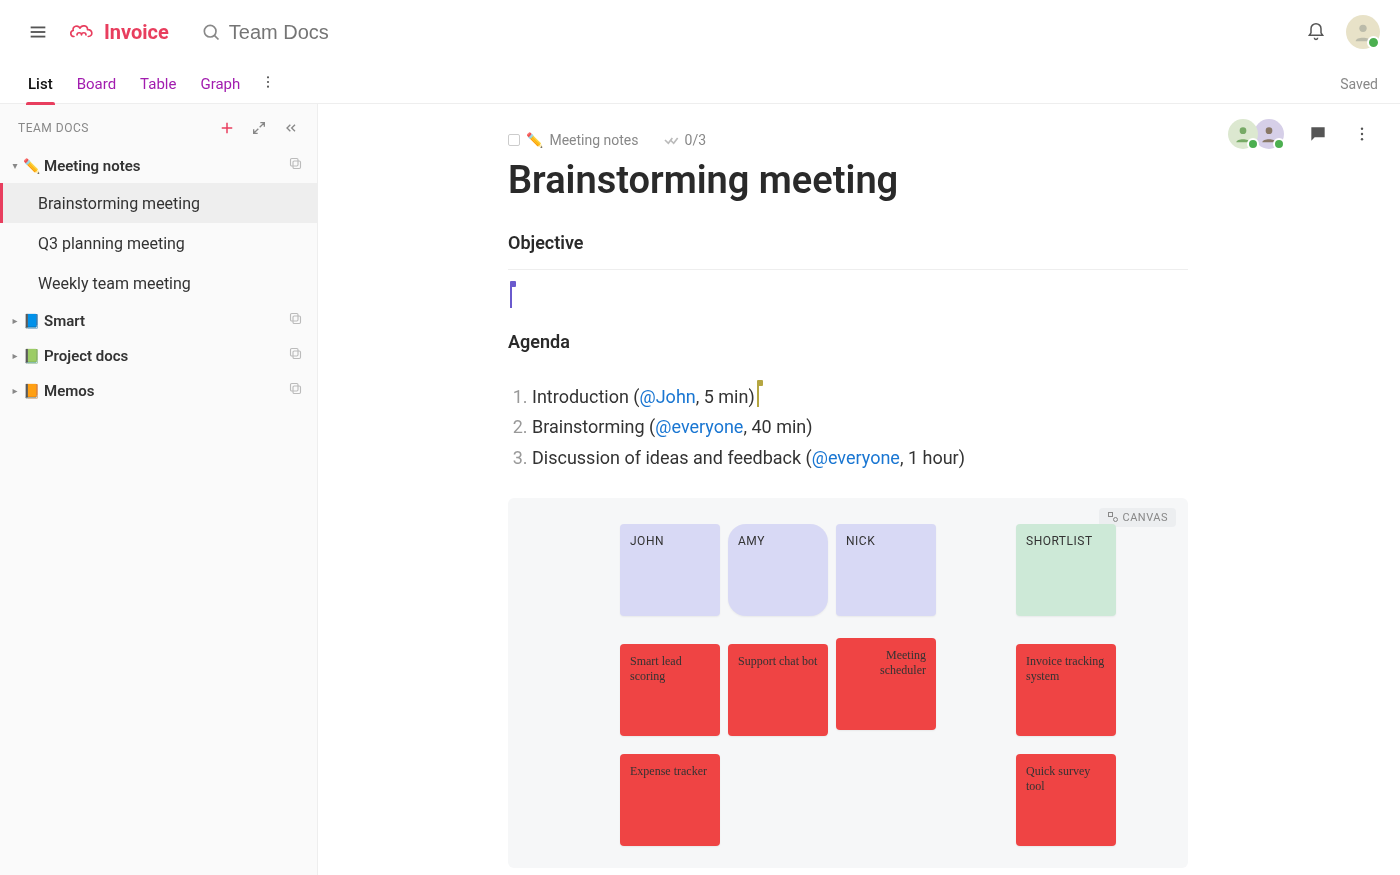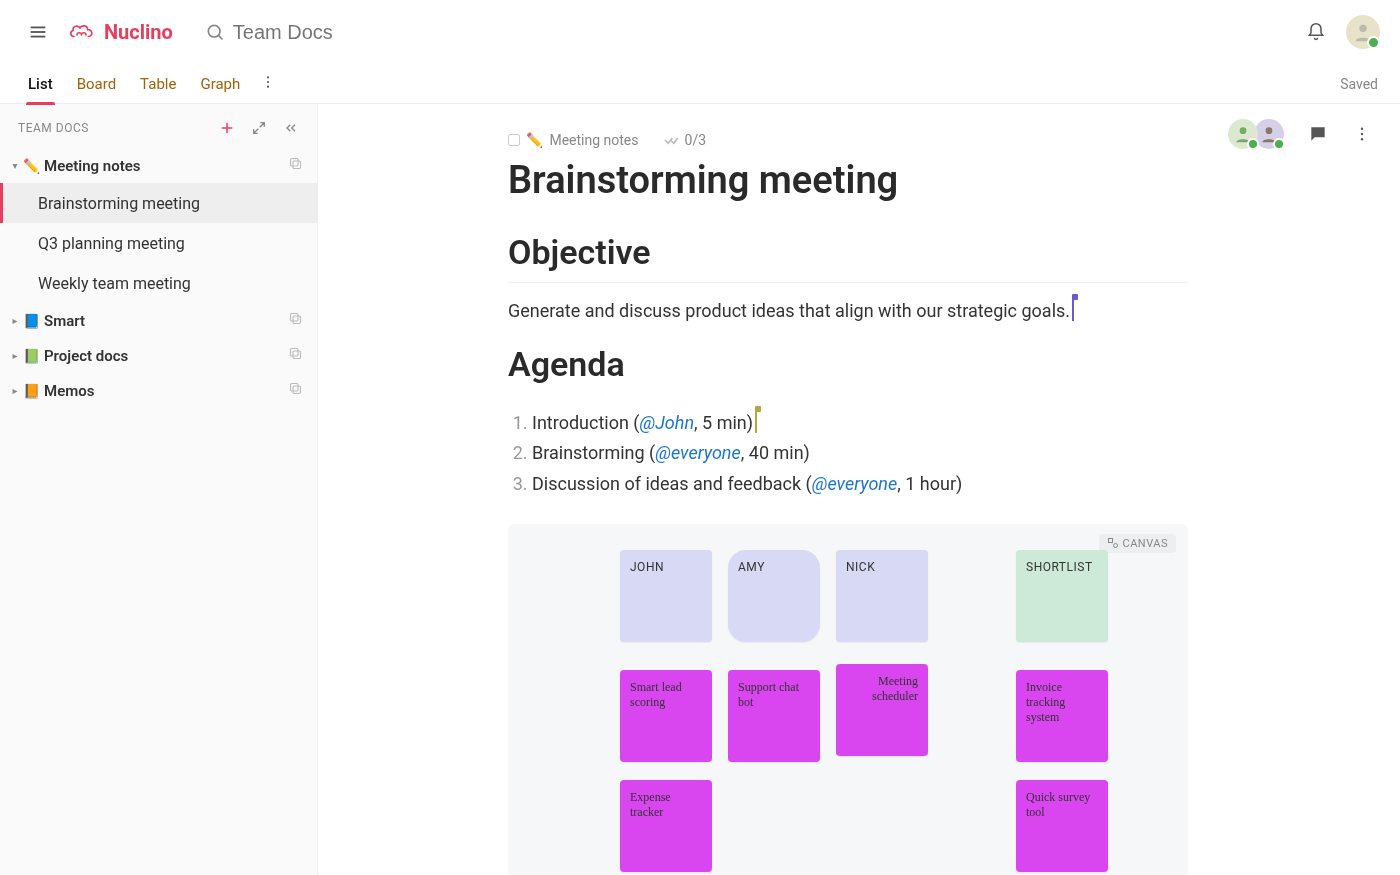--- a/index.html
+++ b/index.html
@@ -60,21 +60,21 @@
     height: 40px;
     display: flex; align-items: center;
     padding: 0 8px 0 16px;
     border-bottom: 1px solid #eee;
   }
   .view-tab {
     padding: 0 12px;
     height: 40px;
     display: inline-flex; align-items: center;
     font-size: 15px;
-    color: #a16207;
+    color: #a21caf;
     cursor: pointer;
     position: relative;
   }
   .view-tab.active { color: #111; font-weight: 500; }
   .view-tab.active::after {
     content: ""; position: absolute; left: 10px; right: 10px; bottom: -1px;
     height: 3px; background: #e83e5e; border-radius: 2px 2px 0 0;
   }
   .view-more { padding: 0 8px; color: #666; cursor: pointer; }
   .viewbar-spacer { flex: 1; }
@@ -171,23 +171,23 @@
     color: #888; font-size: 14px;
     margin-bottom: 10px;
   }
   .breadcrumb-item { display: inline-flex; align-items: center; gap: 6px; }
   .bc-box { width: 12px; height: 12px; border: 1.5px solid #ccc; border-radius: 2px; }
   .doc-title {
     font-size: 38px; font-weight: 600; color: #2a2a2a;
     margin-bottom: 30px;
   }
   .section-h {
-    font-size: 34px; font-weight: 600; color: #2a2a2a;
+    font-size: 18px; font-weight: 600; color: #2a2a2a;
     margin-top: 18px; margin-bottom: 14px;
-    border-bottom: 1px solid #eee; padding-bottom: 10px;
+    border-bottom: 1px solid #eee; padding-bottom: 16px;
     width: 680px;
   }
   .para { font-size: 18px; color: #333; line-height: 1.6; }
   .cursor1 {
     display: inline-block; width: 2px; height: 22px; vertical-align: -4px;
     background: #6a5acd; position: relative; margin-left: 2px;
   }
   .cursor1::before {
     content: ""; position: absolute; top: -5px; left: 0;
     width: 6px; height: 6px; background: #6a5acd; border-radius: 1px;
@@ -198,21 +198,21 @@
   }
   .cursor2::before {
     content: ""; position: absolute; top: -5px; left: 0;
     width: 6px; height: 6px; background: #b5a642; border-radius: 1px;
   }
   ol.agenda {
     margin: 6px 0 24px 24px;
     font-size: 18px; color: #333; line-height: 1.7;
   }
   ol.agenda li::marker { color: #999; }
-  .mention { color: #1976d2; font-style: italic; }
+  .mention { color: #1976d2; }
 
   
   .canvas-embed {
     background: #f6f7f8;
     border-radius: 6px;
     padding: 16px;
     position: relative;
     margin-top: 10px;
     width: 680px;
     height: 370px;
@@ -224,49 +224,49 @@
     font-size: 11px; letter-spacing: 0.5px;
     padding: 3px 8px; border-radius: 4px;
     display: inline-flex; align-items: center; gap: 4px;
   }
   .canvas-grid {
     position: relative;
     width: 100%; height: 100%;
   }
   .card {
     position: absolute;
-    width: 92px; height: 92px;
+    width: 100px; height: 92px;
     border-radius: 4px;
     padding: 10px 10px;
     font-size: 12px;
     box-shadow: 0 1px 2px rgba(0,0,0,0.06);
     font-family: "Comic Sans MS", "Marker Felt", cursive;
   }
   .card.header { font-size: 12px; letter-spacing: 0.5px; font-family: inherit; }
   .c-purple { background: #d8d9f5; }
   .c-green { background: #cde9d7; }
-  .c-yellow { background: #d946ef; }
+  .c-yellow { background: #ef4444; }
 </style>
 </head>
 <body>
 
 <div class="topbar">
   <div class="icon-btn">
     <svg viewBox="0 0 24 24" width="22" height="22" fill="none" stroke="currentColor" stroke-width="2">
         <line x1="4" y1="7" x2="20" y2="7"></line>
         <line x1="4" y1="12" x2="20" y2="12"></line>
         <line x1="4" y1="17" x2="20" y2="17"></line>
       </svg>
   </div>
   <div class="logo">
     <svg viewBox="0 0 40 28" fill="none" stroke="#e83e5e" stroke-width="2.2" stroke-linecap="round" stroke-linejoin="round">
       <path d="M8 20 C3 20 2 13 7 12 C5 6 14 4 16 9 C18 4 27 5 26 11 C33 10 34 20 27 20"></path>
       <path d="M12 18 C12 14 18 14 18 18 M18 18 C18 14 24 14 24 18"></path>
     </svg>
-    <span>Nuclino</span>
+    <span>Invoice</span>
   </div>
   <div class="search-wrap">
     <svg viewBox="0 0 24 24" width="20" height="20" fill="none" stroke="#888" stroke-width="2">
         <circle cx="11" cy="11" r="7"></circle>
         <line x1="21" y1="21" x2="16" y2="16"></line>
       </svg>
     <input class="search-input" placeholder="Team Docs" style="">
   </div>
   <div class="topbar-spacer"></div>
   <div class="icon-btn">
@@ -415,21 +415,21 @@
               <polyline points="11 12 16 17 22 9"></polyline>
             </svg>
           <span>0/3</span>
         </span>
       </div>
 
       <h1 class="doc-title">Brainstorming meeting</h1>
 
       <h2 class="section-h">Objective</h2>
       <p class="para">
-        <span>Generate and discuss product ideas that align with our strategic goals.</span><span class="cursor1"></span>
+        <span class="cursor1"></span>
       </p>
 
       <h2 class="section-h" style="border-bottom:none">Agenda</h2>
       <ol class="agenda" id="agenda-list">
           <li><span>Introduction (</span><span class="mention">@John</span><span>, 5 min)</span><span class="cursor2"></span></li>
           <li><span>Brainstorming (</span><span class="mention">@everyone</span><span>, 40 min)</span></li>
           <li><span>Discussion of ideas and feedback (</span><span class="mention">@everyone</span><span>, 1 hour)</span></li>
         </ol>
 
       <div class="canvas-embed">

